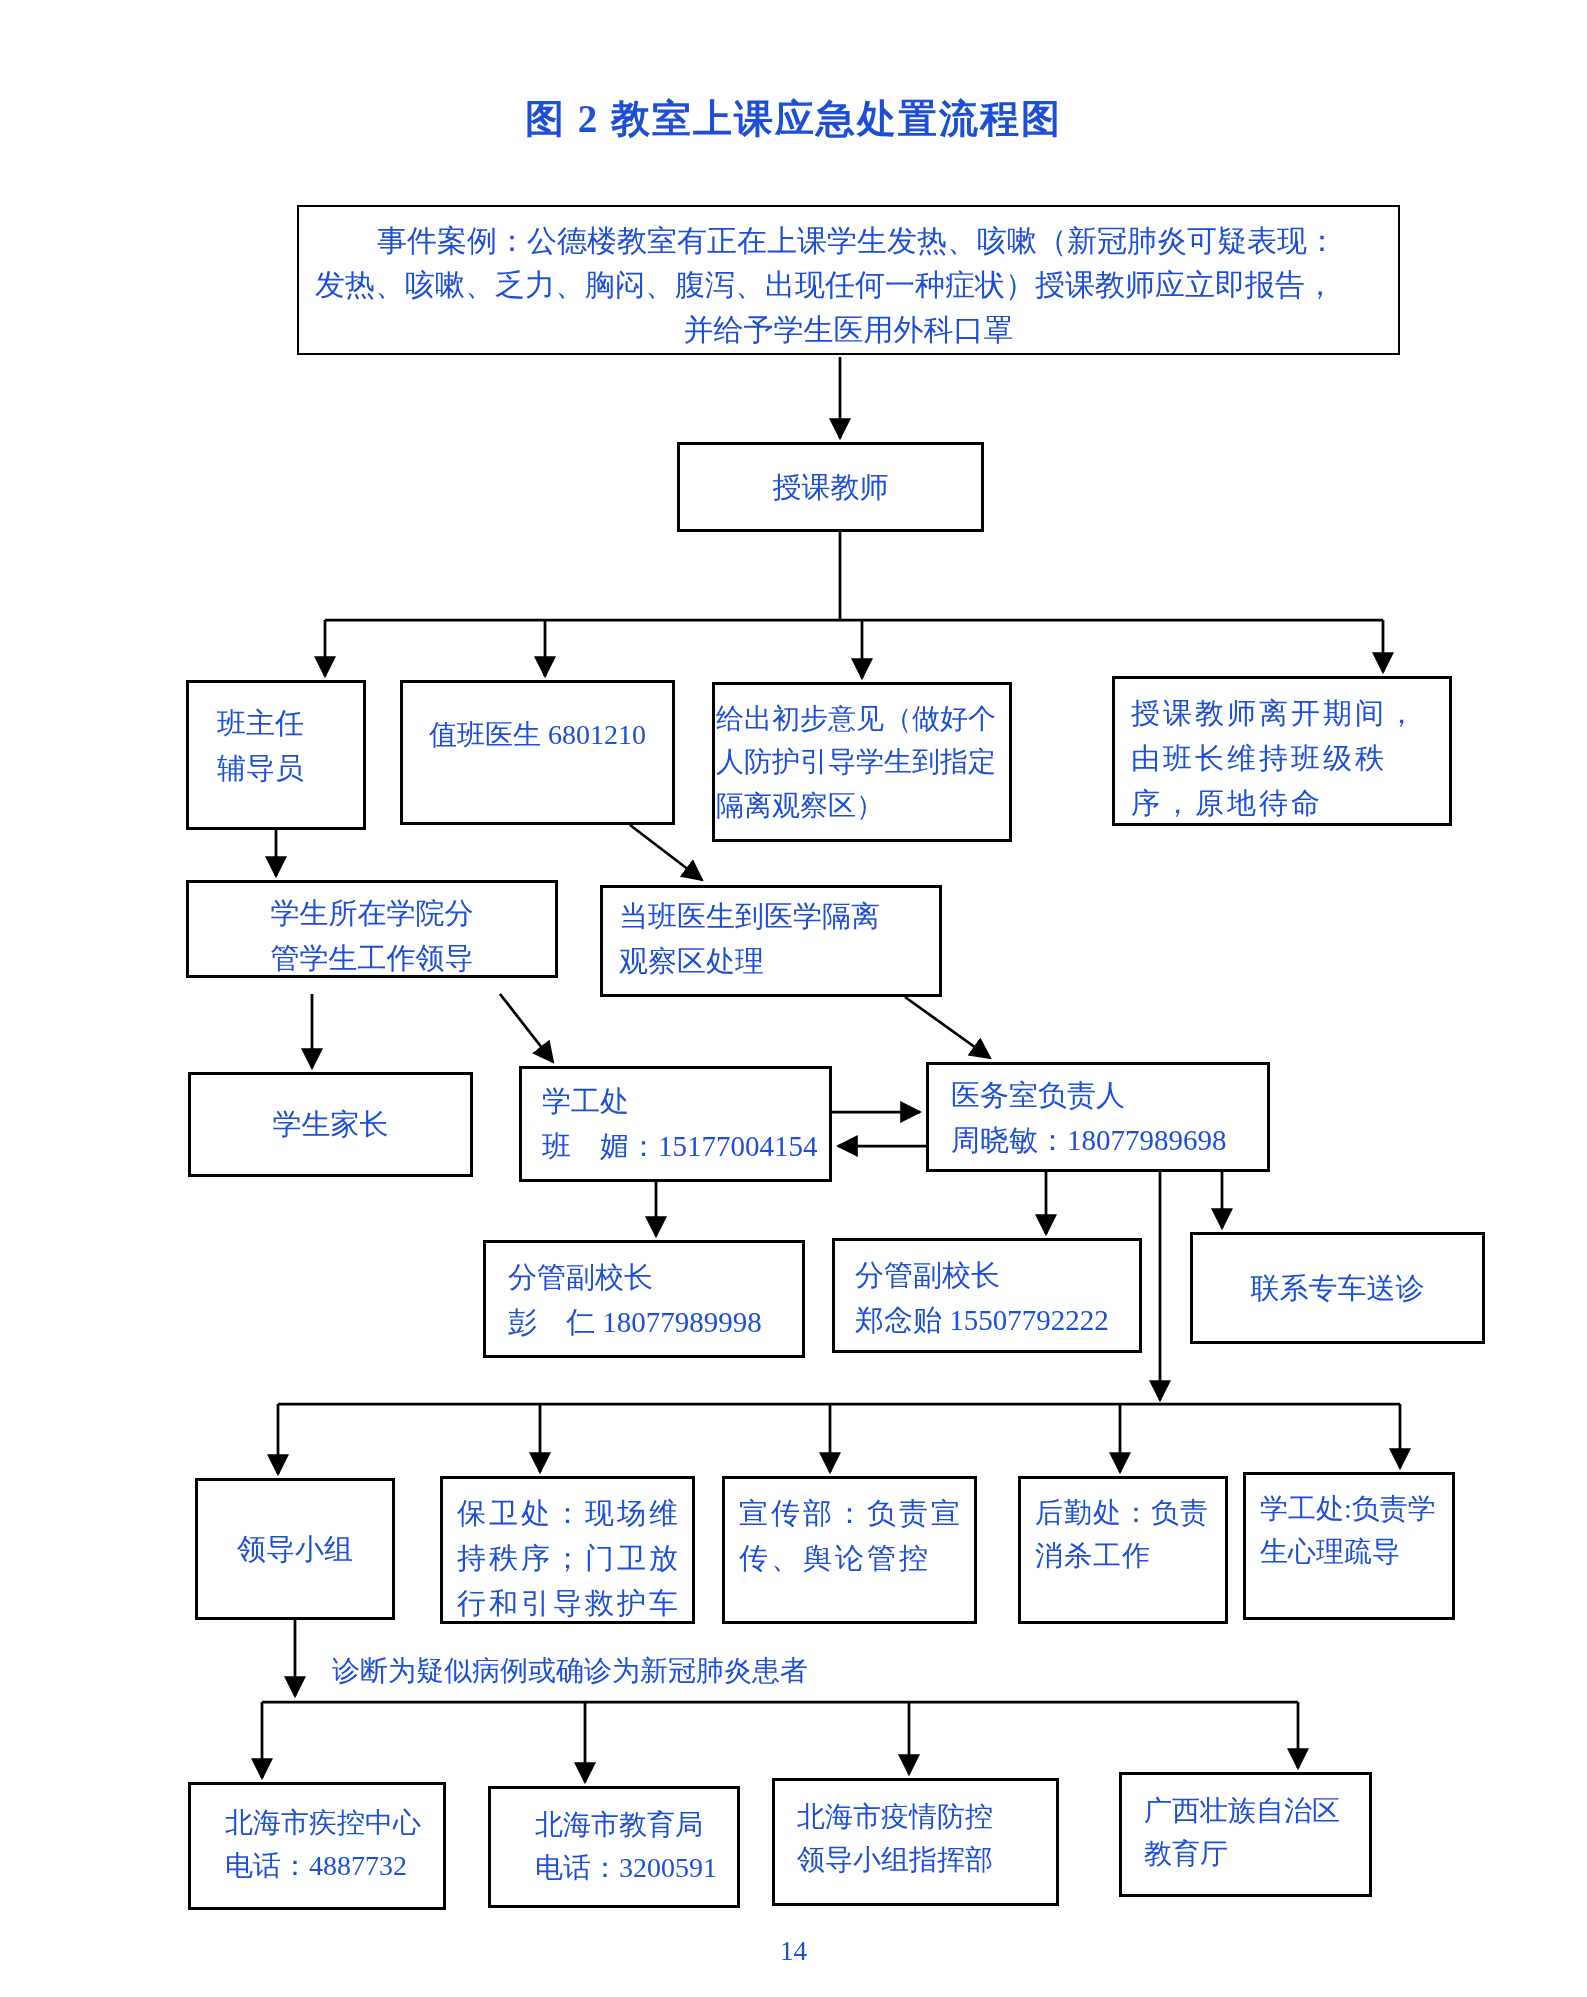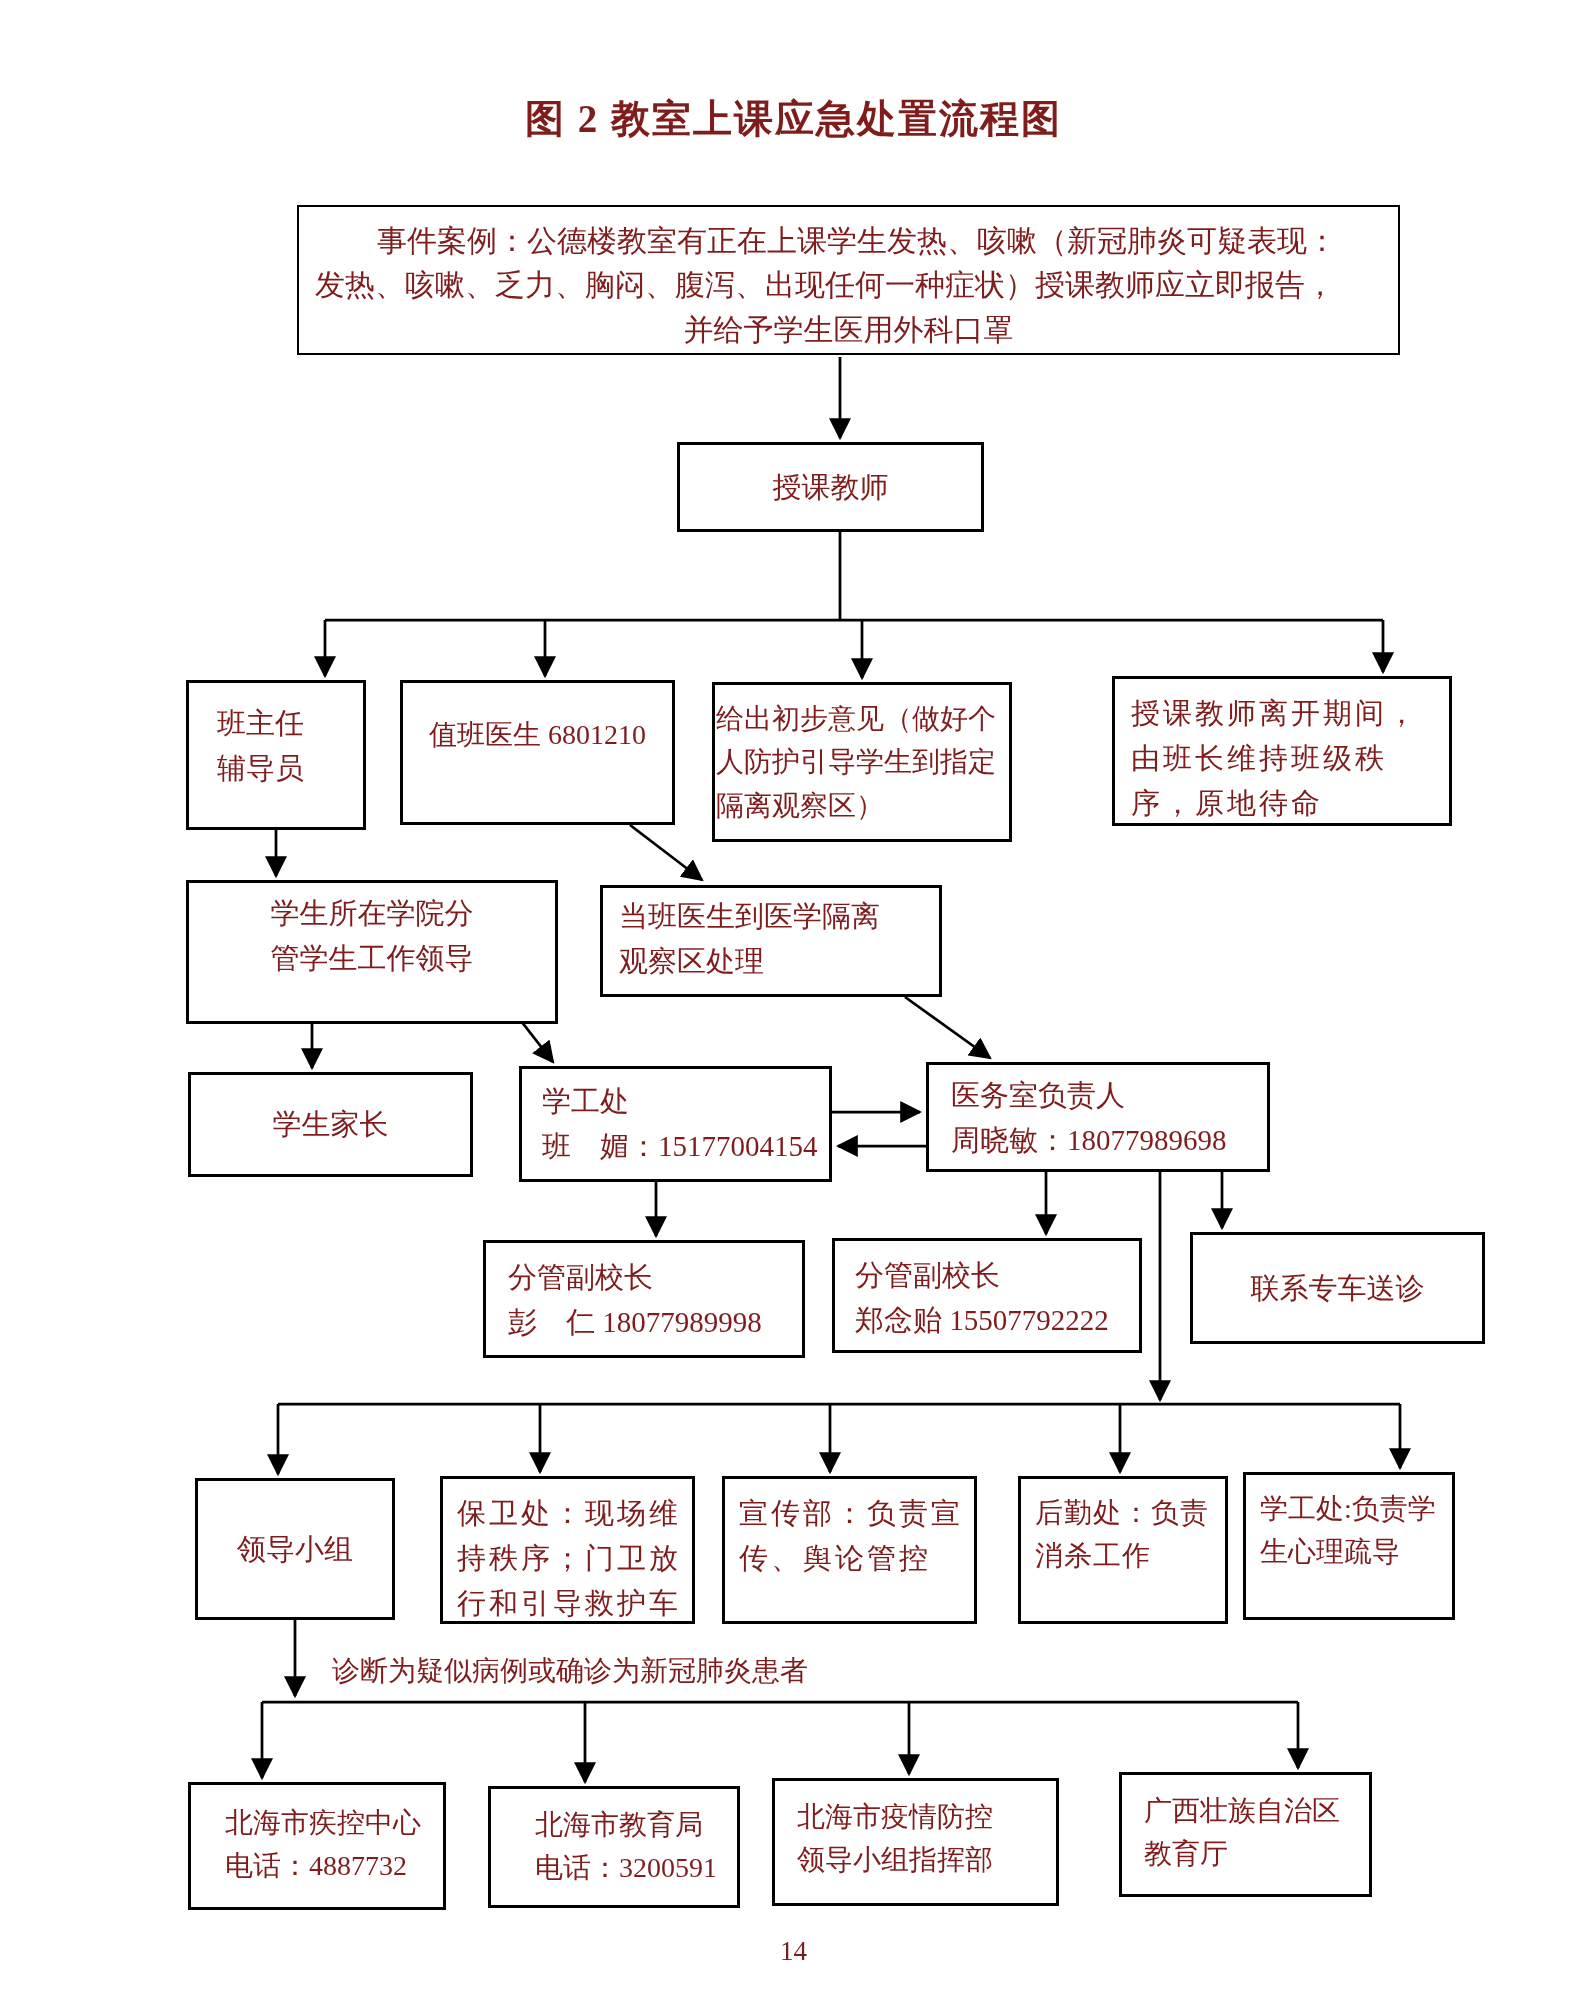--- a/index.html
+++ b/index.html
@@ -1,21 +1,21 @@
 <!DOCTYPE html>
 <html><head>
 <meta charset="utf-8">
 <style>
   html,body{margin:0;padding:0;background:#ffffff;}
   #page{
     position:relative;
     width:1587px;height:1997px;
     background:#ffffff;
     font-family:"Liberation Serif","DejaVu Serif",serif;
-    color:#7f1d1d;
+    color:#1d4ed8;
     overflow:hidden;
   }
   #title{
     position:absolute;top:92px;left:0;width:100%;
     text-align:center;font-size:39px;font-weight:600;
     letter-spacing:2px;
   }
   #connectors{position:absolute;top:0;left:0;z-index:1;}
   #connectors line{stroke:#000;stroke-width:2.75;}
   .node{
@@ -103,21 +103,21 @@
       <div class="ln">人防护引导学生到指定</div>
       <div class="ln">隔离观察区）</div>
     </div>
 
   <div class="node" style="left:1112px;top:676px;width:340px;height:150px;padding:12px 14px 0 16px;letter-spacing:3px;">
       <div class="ln">授课教师离开期间，</div>
       <div class="ln">由班长维持班级秩</div>
       <div class="ln">序，原地待命</div>
     </div>
 
-  <div class="node center-cols" style="left:186px;top:880px;width:372px;height:144px;padding-top:8px;">
+  <div class="node center-cols" style="left:186px;top:880px;width:372px;height:98px;padding-top:8px;">
       <div class="ln">学生所在学院分</div>
       <div class="ln">管学生工作领导</div>
     </div>
 
   <div class="node" style="left:600px;top:885px;width:342px;height:112px;padding:6px 0 0 16px;">
       <div class="ln">当班医生到医学隔离</div>
       <div class="ln">观察区处理</div>
     </div>
 
   <div class="node center" style="left:188px;top:1072px;width:285px;height:105px;">学生家长</div>

